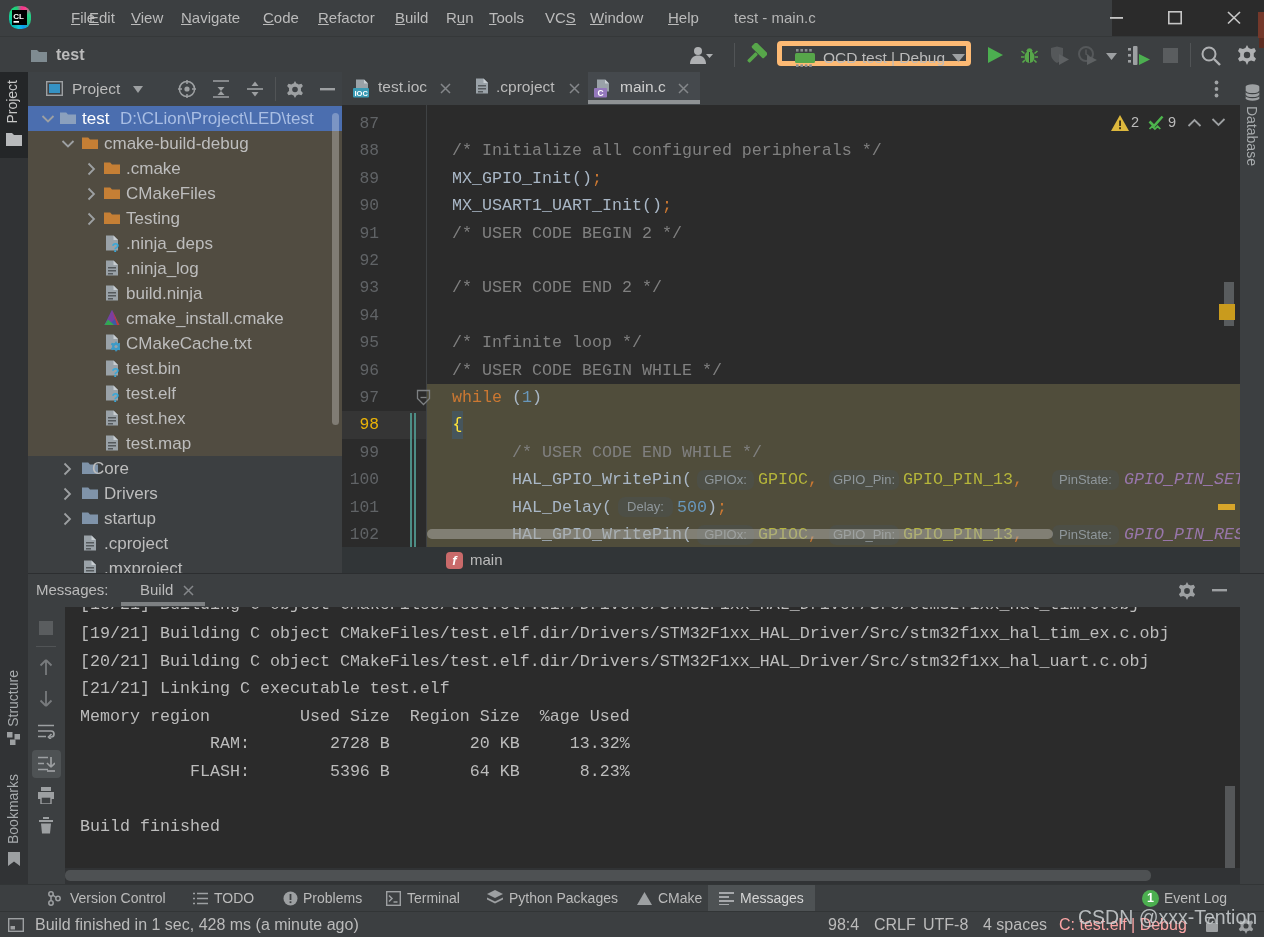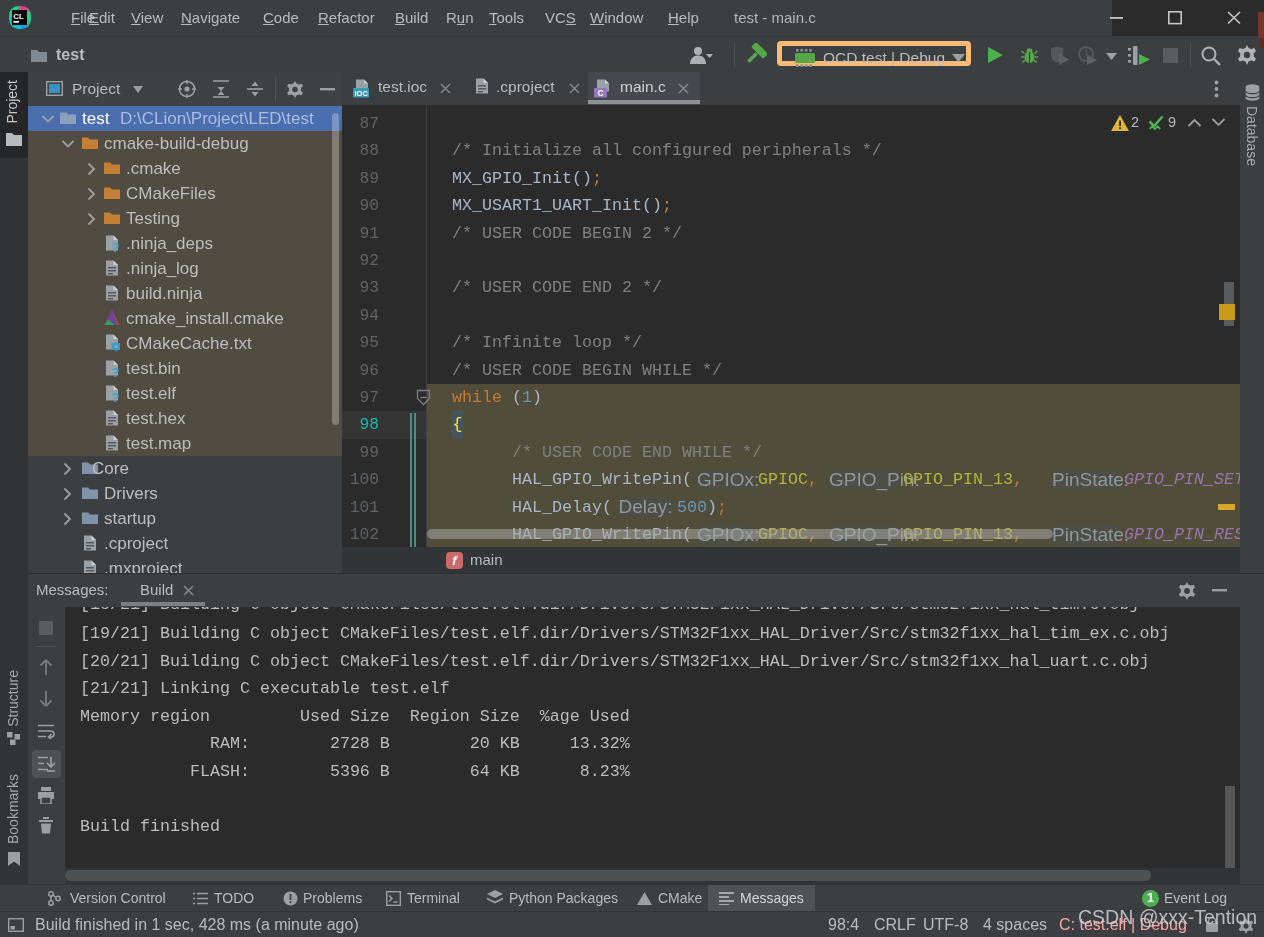--- a/index.html
+++ b/index.html
@@ -8,21 +8,21 @@
   #app { position:absolute; left:0; top:0; width:1264px; height:937px; background:#2b2b2b; }
   .abs { position:absolute; }
   .mono { font-family:"Liberation Mono", monospace; font-size:16.67px; white-space:pre; color:#a9b7c6; }
   .cmt { color:#808080; }
   .kw { color:#cc7832; }
   .num { color:#6897bb; }
   .mac { color:#b5b53a; }
   .sem { color:#cc7832; }
   .pur { color:#9876aa; font-style:italic; }
   .pill { position:absolute; height:20px; border-radius:7px; background:#4d4f46; color:#8f979b;
-          font-size:19px; line-height:20px; text-align:center; font-family:"Liberation Sans",sans-serif; }
+          font-size:13px; line-height:20px; text-align:center; font-family:"Liberation Sans",sans-serif; }
   .codeline { position:absolute; left:0; width:100%; height:28px; line-height:28px; }
   svg { display:block; }
 
   
   #titlebar { left:0; top:0; width:1112px; height:36px; background:#3c3f41; }
   .menuitem { position:absolute; top:0; height:36px; line-height:36px; color:#bbbbbb; font-size:15px; }
   .menuitem u { text-decoration:underline; }
   #wintitle { position:absolute; top:0; height:36px; line-height:36px; color:#b5b5b5; font-size:15px; left:734px; }
 
   
@@ -484,21 +484,21 @@
     <div class="lnum" style="top:32.4px;">88</div>
     <div class="lnum" style="top:59.8px;">89</div>
     <div class="lnum" style="top:87.2px;">90</div>
     <div class="lnum" style="top:114.6px;">91</div>
     <div class="lnum" style="top:142px;">92</div>
     <div class="lnum" style="top:169.4px;">93</div>
     <div class="lnum" style="top:196.8px;">94</div>
     <div class="lnum" style="top:224.2px;">95</div>
     <div class="lnum" style="top:251.6px;">96</div>
     <div class="lnum" style="top:279px;">97</div>
-    <div class="lnum" style="top:306.4px;color:#14b8a6;">98</div>
+    <div class="lnum" style="top:306.4px;color:#eab308;">98</div>
     <div class="lnum" style="top:333.8px;">99</div>
     <div class="lnum" style="top:361.2px;">100</div>
     <div class="lnum" style="top:388.6px;">101</div>
     <div class="lnum" style="top:416px;">102</div>
 
     <svg class="abs" style="left:74px;top:284px" width="15" height="17" viewBox="0 0 15 17">
       <path d="M1.5 1.5 h12 v8 l-6 6 l-6 -6 z" fill="none" stroke="#7d8082" stroke-width="1.3"></path>
       <path d="M4.5 8.5 h6" stroke="#7d8082" stroke-width="1.3"></path>
     </svg>
 

